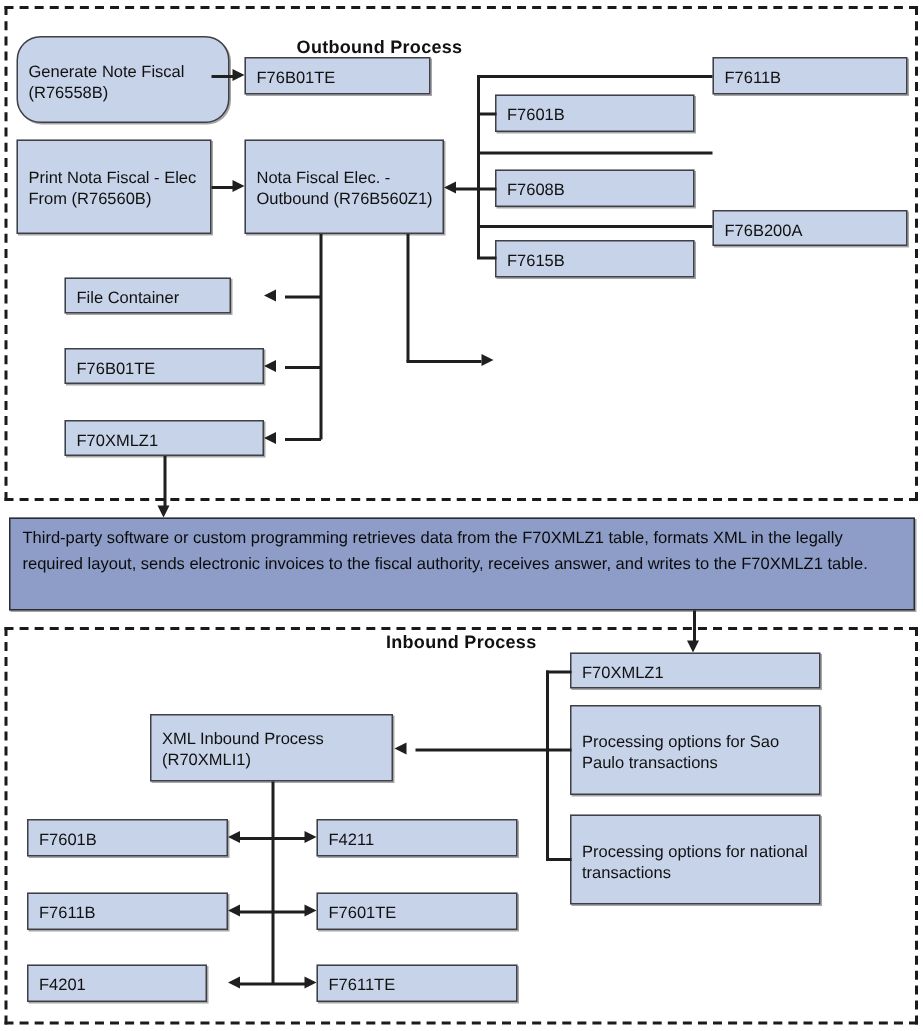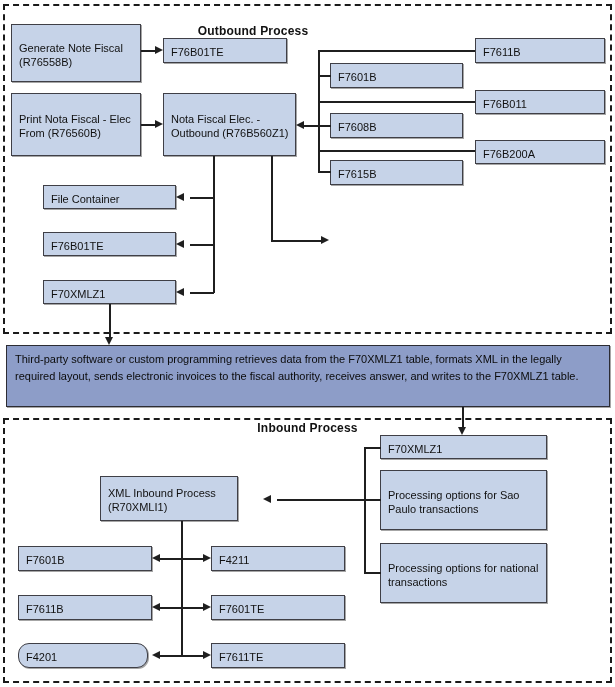--- a/index.html
+++ b/index.html
@@ -47,21 +47,21 @@
   .arrow-d{border-left:4.5px solid transparent;border-right:4.5px solid transparent;border-top:8px solid #1f1f1f;}
 </style>
 </head>
 <body>
 
 <div id="stage">
 
   <div class="container" id="outbound-container"></div>
   <div class="section-title" id="outbound-title">Outbound Process</div>
 
-  <div class="box center-v" style="left:11px;top:24px;width:130px;height:58px;">
+  <div class="box center-v" style="left:11px;top:24px;width:142px;height:58px;border-radius:16px;">
     <span>Generate Note Fiscal (R76558B)</span>
   </div>
 
   <div class="ln lnh" style="left:141px;top:50px;width:16px;"></div>
   <div class="arrow arrow-r" style="left:155px;top:46.4px;"></div>
 
   <div class="box center-v" style="left:163px;top:38px;width:124px;height:25px;">
     <span>F76B01TE</span>
   </div>
 
@@ -75,43 +75,40 @@
   <div class="box center-v" style="left:163px;top:93px;width:133px;height:63px;">
     <span>Nota Fiscal Elec. - Outbound (R76B560Z1)</span>
   </div>
 
   <div class="box center-v" style="left:475px;top:38px;width:130px;height:25px;">
     <span>F7611B</span>
   </div>
   <div class="box center-v" style="left:330px;top:63px;width:133px;height:25px;">
     <span>F7601B</span>
   </div>
-  <div class="box center-v" style="left:475px;top:90px;width:130px;height:24px;">
-    <span>F76B011</span>
-  </div>
   <div class="box center-v" style="left:330px;top:113px;width:133px;height:25px;">
     <span>F7608B</span>
   </div>
   <div class="box center-v" style="left:475px;top:140px;width:130px;height:24px;">
     <span>F76B200A</span>
   </div>
   <div class="box center-v" style="left:330px;top:160px;width:133px;height:25px;">
     <span>F7615B</span>
   </div>
 
   <div class="ln lnv" style="left:318px;top:50px;height:122px;"></div>
   <div class="ln lnh" style="left:318px;top:50px;width:157px;"></div>
   <div class="ln lnh" style="left:318px;top:75px;width:13px;"></div>
   <div class="ln lnh" style="left:318px;top:101px;width:157px;"></div>
   <div class="ln lnh" style="left:302px;top:125px;width:29px;"></div>
   <div class="ln lnh" style="left:318px;top:150px;width:157px;"></div>
   <div class="ln lnh" style="left:318px;top:171px;width:13px;"></div>
   <div class="arrow arrow-l" style="left:296px;top:121.4px;"></div>
 
-  <div class="box center-v" style="left:43px;top:185px;width:133px;height:24px;justify-content:flex-end;">
+  <div class="box center-v" style="left:43px;top:185px;width:111px;height:24px;justify-content:flex-end;">
     <span>File Container</span>
   </div>
   <div class="box center-v" style="left:43px;top:232px;width:133px;height:24px;">
     <span>F76B01TE</span>
   </div>
   <div class="box center-v" style="left:43px;top:280px;width:133px;height:24px;">
     <span>F70XMLZ1</span>
   </div>
 
   <div class="ln lnv" style="left:213px;top:156px;height:137px;"></div>
@@ -149,31 +146,31 @@
   <div class="box center-v" style="left:380px;top:470px;width:167px;height:60px;">
     <span>Processing options for Sao Paulo transactions</span>
   </div>
 
   <div class="ln lnv" style="left:364px;top:447px;height:126px;"></div>
   <div class="ln lnh" style="left:364px;top:447px;width:17px;"></div>
   <div class="ln lnh" style="left:364px;top:572px;width:17px;"></div>
   <div class="ln lnh" style="left:277px;top:499px;width:104px;"></div>
   <div class="arrow arrow-l" style="left:263px;top:495.4px;"></div>
 
-  <div class="box center-v" style="left:100px;top:476px;width:138px;height:45px;">
+  <div class="box center-v" style="left:100px;top:476px;width:162px;height:45px;">
     <span>XML Inbound Process (R70XMLI1)</span>
   </div>
 
   <div class="box center-v" style="left:18px;top:546px;width:134px;height:25px;">
     <span>F7601B</span>
   </div>
   <div class="box center-v" style="left:18px;top:595px;width:134px;height:25px;">
     <span>F7611B</span>
   </div>
-  <div class="box center-v" style="left:18px;top:643px;width:130px;height:25px;border-radius:11px;">
+  <div class="box center-v" style="left:18px;top:643px;width:120px;height:25px;">
     <span>F4201</span>
   </div>
 
   <div class="box center-v" style="left:211px;top:546px;width:134px;height:25px;">
     <span>F4211</span>
   </div>
   <div class="box center-v" style="left:211px;top:595px;width:134px;height:25px;">
     <span>F7601TE</span>
   </div>
   <div class="box center-v" style="left:211px;top:643px;width:134px;height:25px;">

